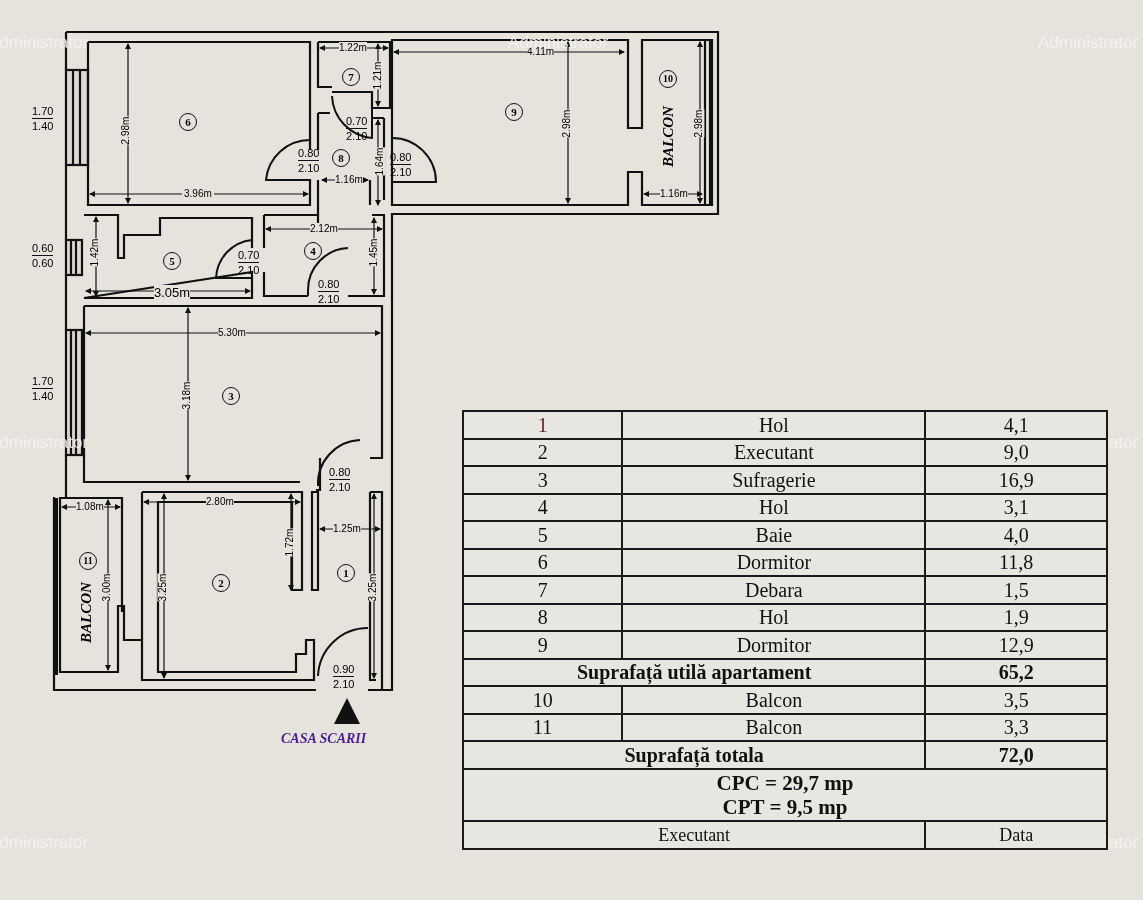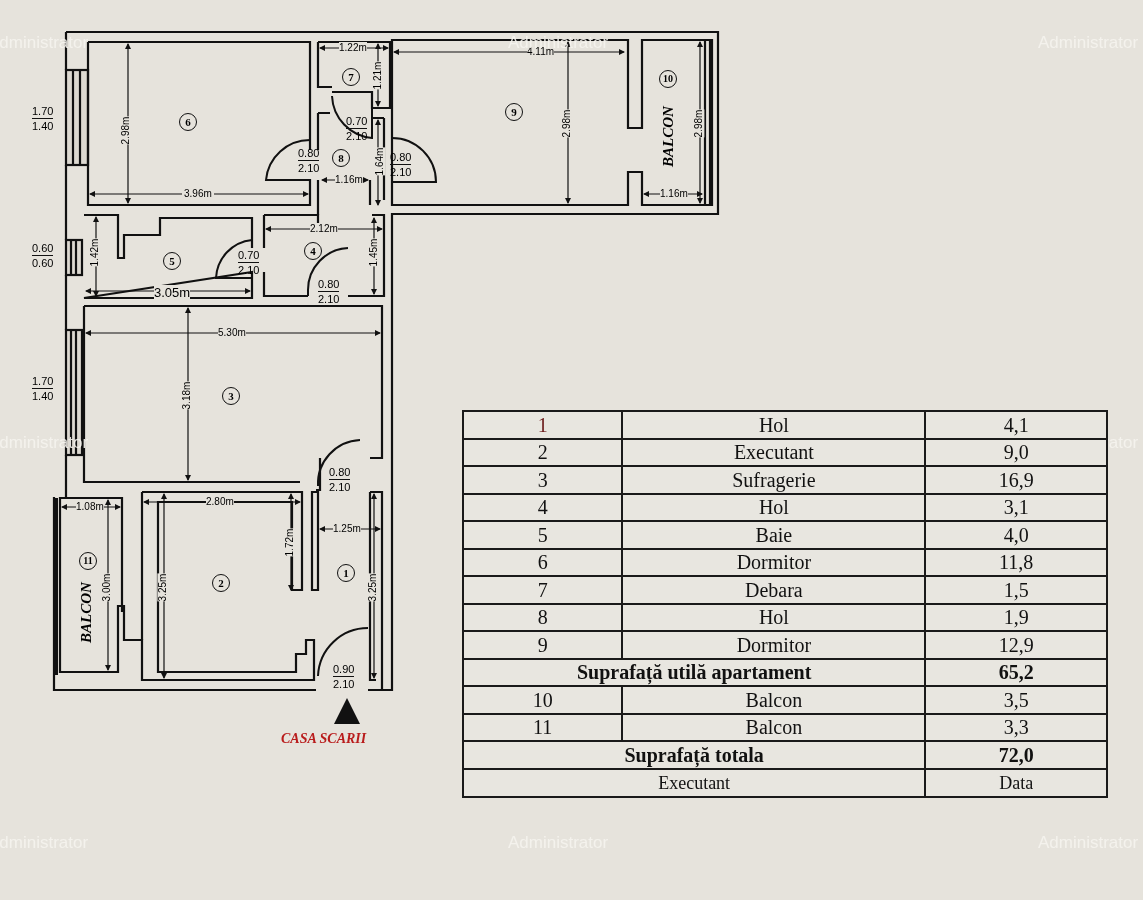--- a/index.html
+++ b/index.html
@@ -194,21 +194,21 @@
 </div>
 <div style="position:absolute;left:329px;top:465px;font-size:11px;text-align:center;line-height:14px;">
   <div style="border-bottom:1px solid #111;">0.80</div>
   <div>2.10</div>
 </div>
 <div style="position:absolute;left:333px;top:662px;font-size:11px;text-align:center;line-height:14px;">
   <div style="border-bottom:1px solid #111;">0.90</div>
   <div>2.10</div>
 </div>
 
-<span style="position:absolute;left:281px;top:731px;font-family:'Liberation Serif',serif;font-style:italic;font-weight:bold;font-size:14px;color:#b91c1c;">CASA SCARII</span>
+<span style="position:absolute;left:281px;top:731px;font-family:'Liberation Serif',serif;font-style:italic;font-weight:bold;font-size:14px;color:#4c1d95;">CASA SCARII</span>
 
 <span class="wm" style="left:-12px;top:33px;">Administrator</span>
 <span class="wm" style="left:508px;top:33px;">Administrator</span>
 <span class="wm" style="left:1038px;top:33px;">Administrator</span>
 <span class="wm" style="left:-12px;top:433px;">Administrator</span>
 <span class="wm" style="left:508px;top:433px;">Administrator</span>
 <span class="wm" style="left:1038px;top:433px;">Administrator</span>
 <span class="wm" style="left:-12px;top:833px;">Administrator</span>
 <span class="wm" style="left:508px;top:833px;">Administrator</span>
 <span class="wm" style="left:1038px;top:833px;">Administrator</span>
@@ -276,18 +276,21 @@
       </tr>
   <tr>
         <td>11</td>
         <td>Balcon</td>
         <td>3,3</td>
       </tr>
   <tr class="bold">
         <td colspan="2">Suprafață totala</td>
         <td>72,0</td>
       </tr>
+  <tr class="cp">
+        <td colspan="3"><span>CPC = 29,7 mp</span><br><span>CPT = 9,5 mp</span></td>
+      </tr>
   <tr class="ex">
         <td colspan="2">Executant</td>
         <td>Data</td>
       </tr>
 </tbody>
   </table>
 
 </body></html>

